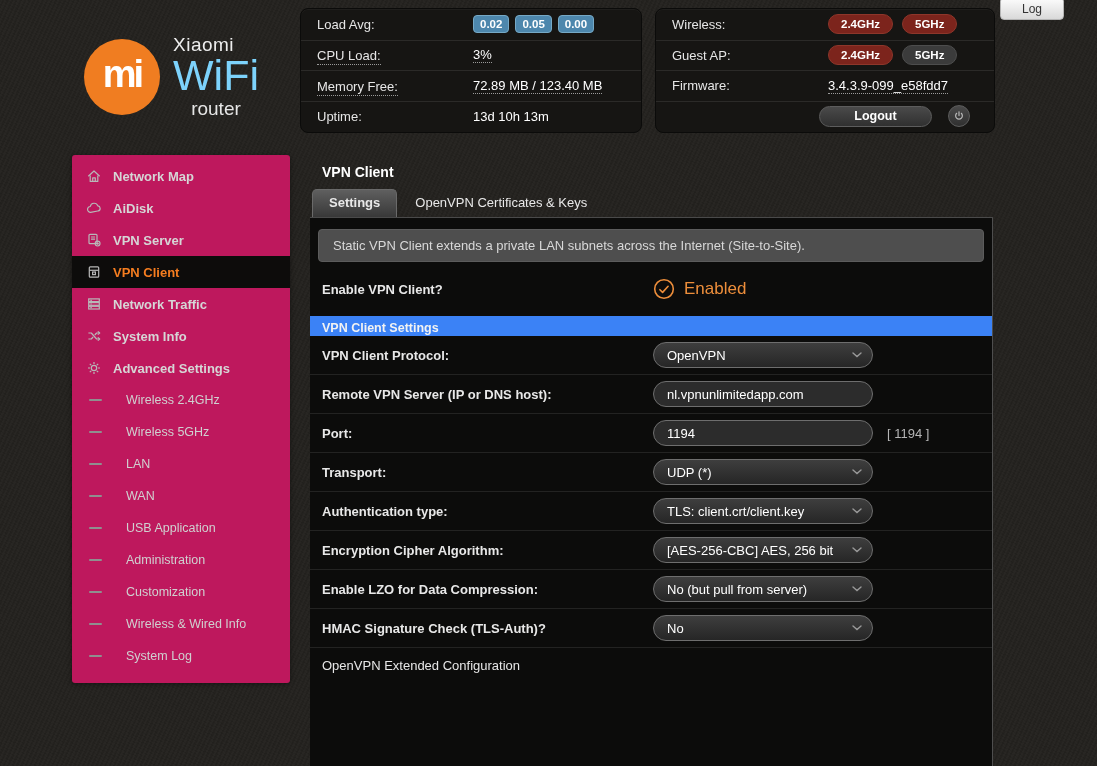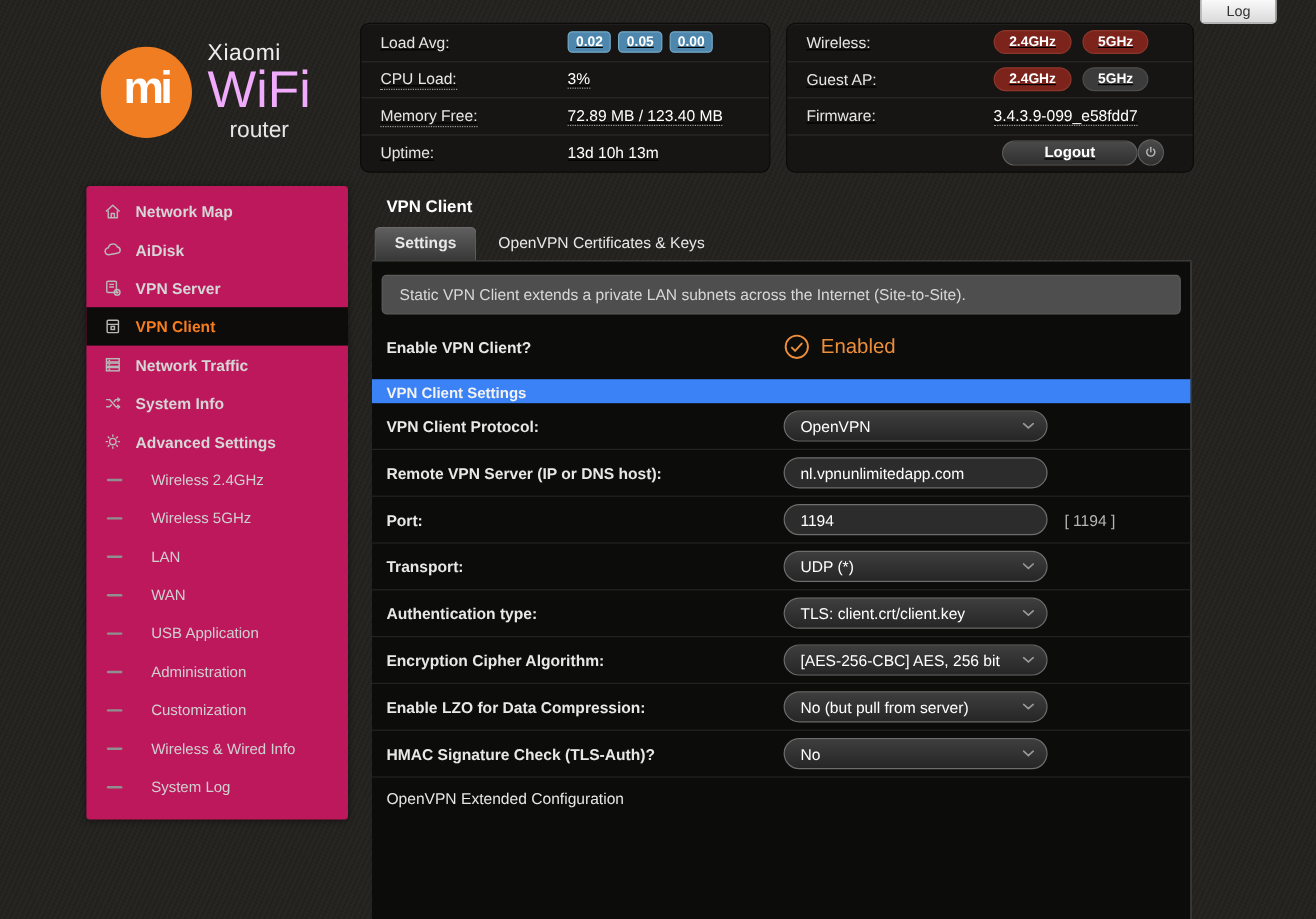--- a/index.html
+++ b/index.html
@@ -23,51 +23,50 @@
 
   
   .logo { position:absolute; left:84px; top:34px; display:flex; align-items:center; }
   .logo-circle {
     width:76px; height:76px; border-radius:50%; background:#f07d21;
     display:flex; align-items:center; justify-content:center;
     color:#fff; font-weight:bold; font-size:38px; letter-spacing:-3px; padding-bottom:4px;
   }
   .logo-text { margin-left:13px; color:#fff; }
   .logo-brand { font-size:19px; color:#ededed; letter-spacing:.5px; }
-  .logo-product { font-size:43px; line-height:.92; color:#f0abfc; letter-spacing:0; }
+  .logo-product { font-size:43px; line-height:.92; color:#7dd3fc; letter-spacing:0; }
   .logo-sub { font-size:19px; color:#e6e6e6; text-align:center; margin-top:2px; }
 
   
   .panel {
-    position:absolute; top:19px; height:125px;
+    position:absolute; top:8px; height:125px;
     background:#161513; border:1px solid #0b0b0a; border-radius:8px;
     box-shadow: inset 0 1px 0 rgba(255,255,255,.04);
     overflow:hidden;
-    text-decoration:underline;
   }
   .panel-left { left:300px; width:342px; }
   .panel-right { left:655px; width:340px; }
   .prow { height:30.5px; display:flex; align-items:center; padding:0 16px; }
   .prow + .prow { border-top:1px solid #2b2a28; }
   .plabel { width:156px; color:#e6e6e6; font-size:13px; flex:none; }
   .pvalue { color:#fff; font-size:13px; display:flex; align-items:center; }
   .dotted { border-bottom:1px dotted #9a9a9a; width:auto; margin-right:auto; }
   .plabel.dotted { margin-right:0; width:auto; padding-bottom:1px; }
   .plabel-wrap { width:156px; flex:none; }
   .num-badge {
     display:inline-block; background:#4d87ad; border:1px solid #76a9c6; border-radius:4px;
     padding:0 6px; margin-right:6px; font-size:11.5px; font-weight:bold; color:#fff; line-height:16px;
   }
   .ghz-badge {
     display:inline-block; border-radius:10px; padding:1px 12px; margin-right:9px;
     font-size:11.5px; font-weight:bold; color:#fff; line-height:16px;
     background:#7c241c; border:1px solid #8e362a;
   }
   .ghz-badge.off { background:#3b3b3b; border-color:#4d4d4d; }
-  .logout-row { justify-content:flex-end; gap:0; padding-right:24px; }
+  .logout-row { justify-content:flex-end; gap:16px; padding-right:24px; }
   .logout-btn {
     width:113px; height:21px; border-radius:11px; color:#fff; font-weight:bold; font-size:12.5px;
     background:linear-gradient(#4a4a4a,#303030); border:1px solid #5d5d5d;
   }
   .power-btn {
     width:22px; height:22px; border-radius:50%;
     background:linear-gradient(#4a4a4a,#303030); border:1px solid #5d5d5d;
     display:flex; align-items:center; justify-content:center; color:#cfcfcf;
   }
 

